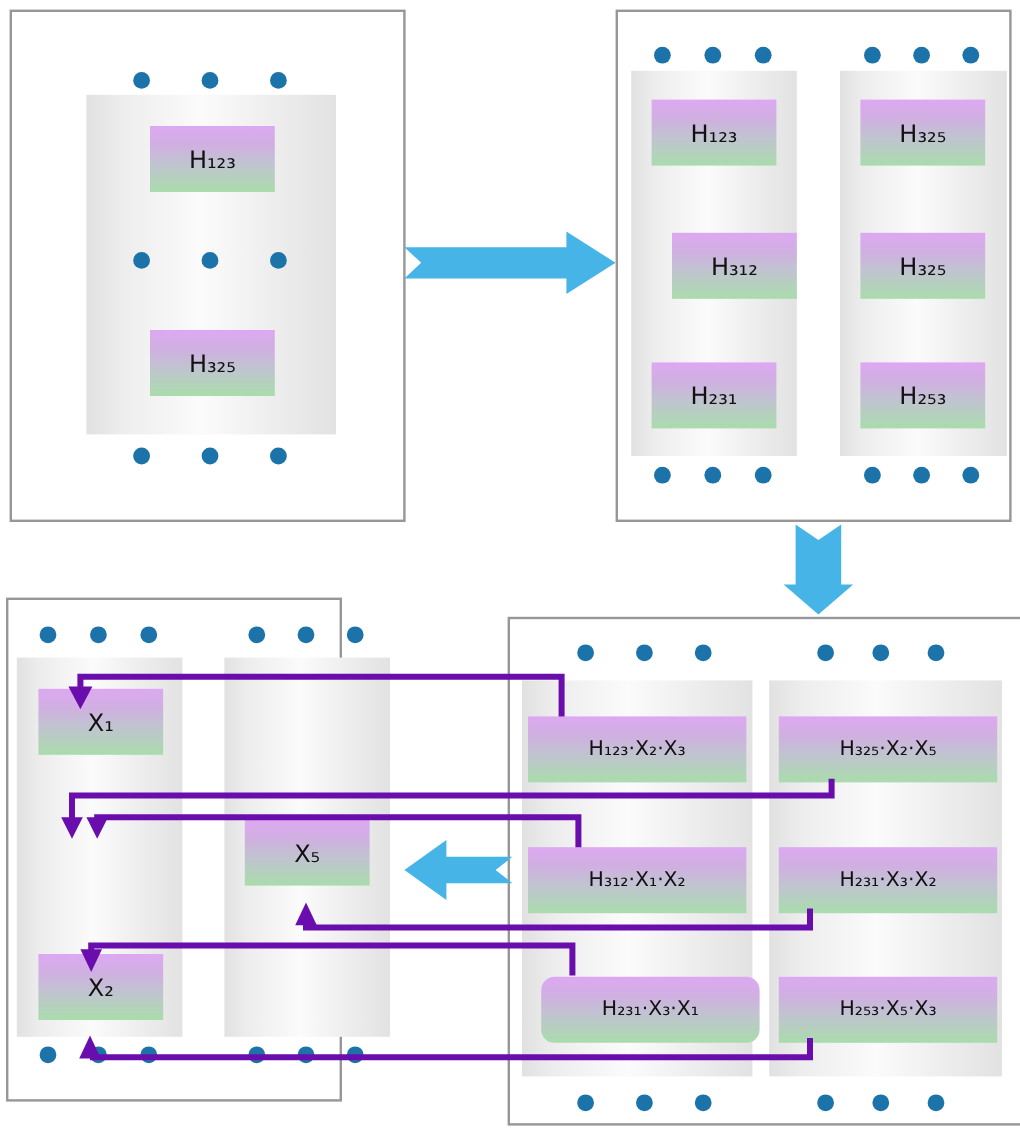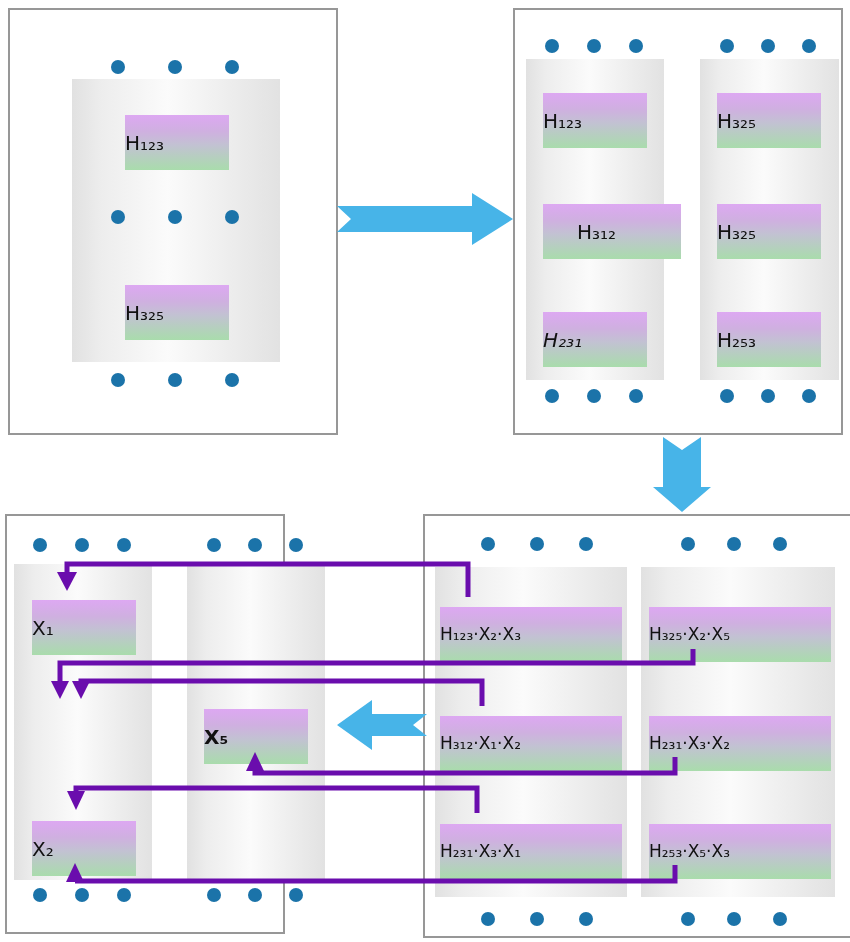--- a/index.html
+++ b/index.html
@@ -7,23 +7,23 @@
     position:relative;width:850px;height:942px;background:#ffffff;overflow:hidden;
     font-family:"DejaVu Sans","Liberation Sans",sans-serif;color:#111;
   }
   .panel{position:absolute;background:#ffffff;border:2px solid #979797;box-sizing:border-box;}
   .col{
     position:absolute;
     background:linear-gradient(90deg,#e1e1e1 0%,#ededed 14%,#fbfbfb 46%,#ececec 78%,#e2e2e2 100%);
   }
   .gbox{
     position:absolute;width:104px;height:55px;
-    display:flex;align-items:center;
+    display:flex;align-items:center;justify-content:center;
     background:linear-gradient(180deg,#dda8f2 0%,#cfb0e0 30%,#c2c2d2 55%,#a9dcac 100%);
-    font-size:20px;line-height:1;white-space:nowrap;margin-top:10px;
+    font-size:20px;line-height:1;white-space:nowrap;
   }
   .gbox.wide{width:182px;font-size:17px;}
   .dot-row{position:absolute;display:flex;}
   .dot{width:14px;height:14px;border-radius:50%;background:#1b73a9;flex:0 0 auto;}
   svg.overlay{position:absolute;left:0;top:0;pointer-events:none;z-index:5;}
 </style>
 </head>
 <body>
 
 <div id="canvas">
@@ -72,38 +72,38 @@
         <span class="dot"></span>
       </div>
     <div class="dot-row" style="left:205px;top:379px;gap:27px;">
         <span class="dot"></span>
         <span class="dot"></span>
         <span class="dot"></span>
       </div>
     <div class="gbox" style="left:28px;top:73px;">
       <span>H₁₂₃</span>
     </div>
-    <div class="gbox" style="left:28px;top:184px;padding-left:34px;">
+    <div class="gbox" style="left:45px;top:184px;">
       <span>H₃₁₂</span>
     </div>
-    <div class="gbox" style="left:28px;top:292px;font-style:italic;">
+    <div class="gbox" style="left:28px;top:292px;">
       <span>H₂₃₁</span>
     </div>
     <div class="gbox" style="left:202px;top:73px;">
       <span>H₃₂₅</span>
     </div>
     <div class="gbox" style="left:202px;top:184px;">
       <span>H₃₂₅</span>
     </div>
     <div class="gbox" style="left:202px;top:292px;">
       <span>H₂₅₃</span>
     </div>
   </div>
 
-  <div class="panel" style="left:5px;top:514px;width:280px;height:420px;">
+  <div class="panel" style="left:5px;top:498px;width:280px;height:420px;">
     <div class="col" style="left:7px;top:48px;width:138px;height:316px;"></div>
     <div class="col" style="left:180px;top:48px;width:138px;height:316px;"></div>
     <div class="dot-row" style="left:26px;top:22px;gap:28px;">
         <span class="dot"></span>
         <span class="dot"></span>
         <span class="dot"></span>
       </div>
     <div class="dot-row" style="left:200px;top:22px;gap:27px;">
         <span class="dot"></span>
         <span class="dot"></span>
@@ -115,21 +115,21 @@
         <span class="dot"></span>
       </div>
     <div class="dot-row" style="left:200px;top:372px;gap:27px;">
         <span class="dot"></span>
         <span class="dot"></span>
         <span class="dot"></span>
       </div>
     <div class="gbox" style="left:25px;top:74px;">
       <span>X₁</span>
     </div>
-    <div class="gbox" style="left:197px;top:183px;font-weight:bold;">
+    <div class="gbox" style="left:197px;top:183px;">
       <span>X₅</span>
     </div>
     <div class="gbox" style="left:25px;top:295px;">
       <span>X₂</span>
     </div>
   </div>
 
   <div class="panel" style="left:423px;top:514px;width:503px;height:424px;">
     <div class="col" style="left:10px;top:51px;width:192px;height:330px;"></div>
     <div class="col" style="left:216px;top:51px;width:194px;height:330px;"></div>
@@ -158,21 +158,21 @@
     </div>
     <div class="gbox wide" style="left:224px;top:81px;">
       <span>H₃₂₅·X₂·X₅</span>
     </div>
     <div class="gbox wide" style="left:15px;top:190px;">
       <span>H₃₁₂·X₁·X₂</span>
     </div>
     <div class="gbox wide" style="left:224px;top:190px;">
       <span>H₂₃₁·X₃·X₂</span>
     </div>
-    <div class="gbox wide" style="left:15px;top:298px;">
+    <div class="gbox wide" style="left:26px;top:298px;border-radius:11px;">
       <span>H₂₃₁·X₃·X₁</span>
     </div>
     <div class="gbox wide" style="left:224px;top:298px;">
       <span>H₂₅₃·X₅·X₃</span>
     </div>
   </div>
 
   <svg class="overlay" width="850" height="942" viewBox="0 0 850 942">
 
     <polygon points="337,206 472,206 472,193 513,219 472,245 472,232 337,232 351,219" fill="#47b4e8"></polygon>

